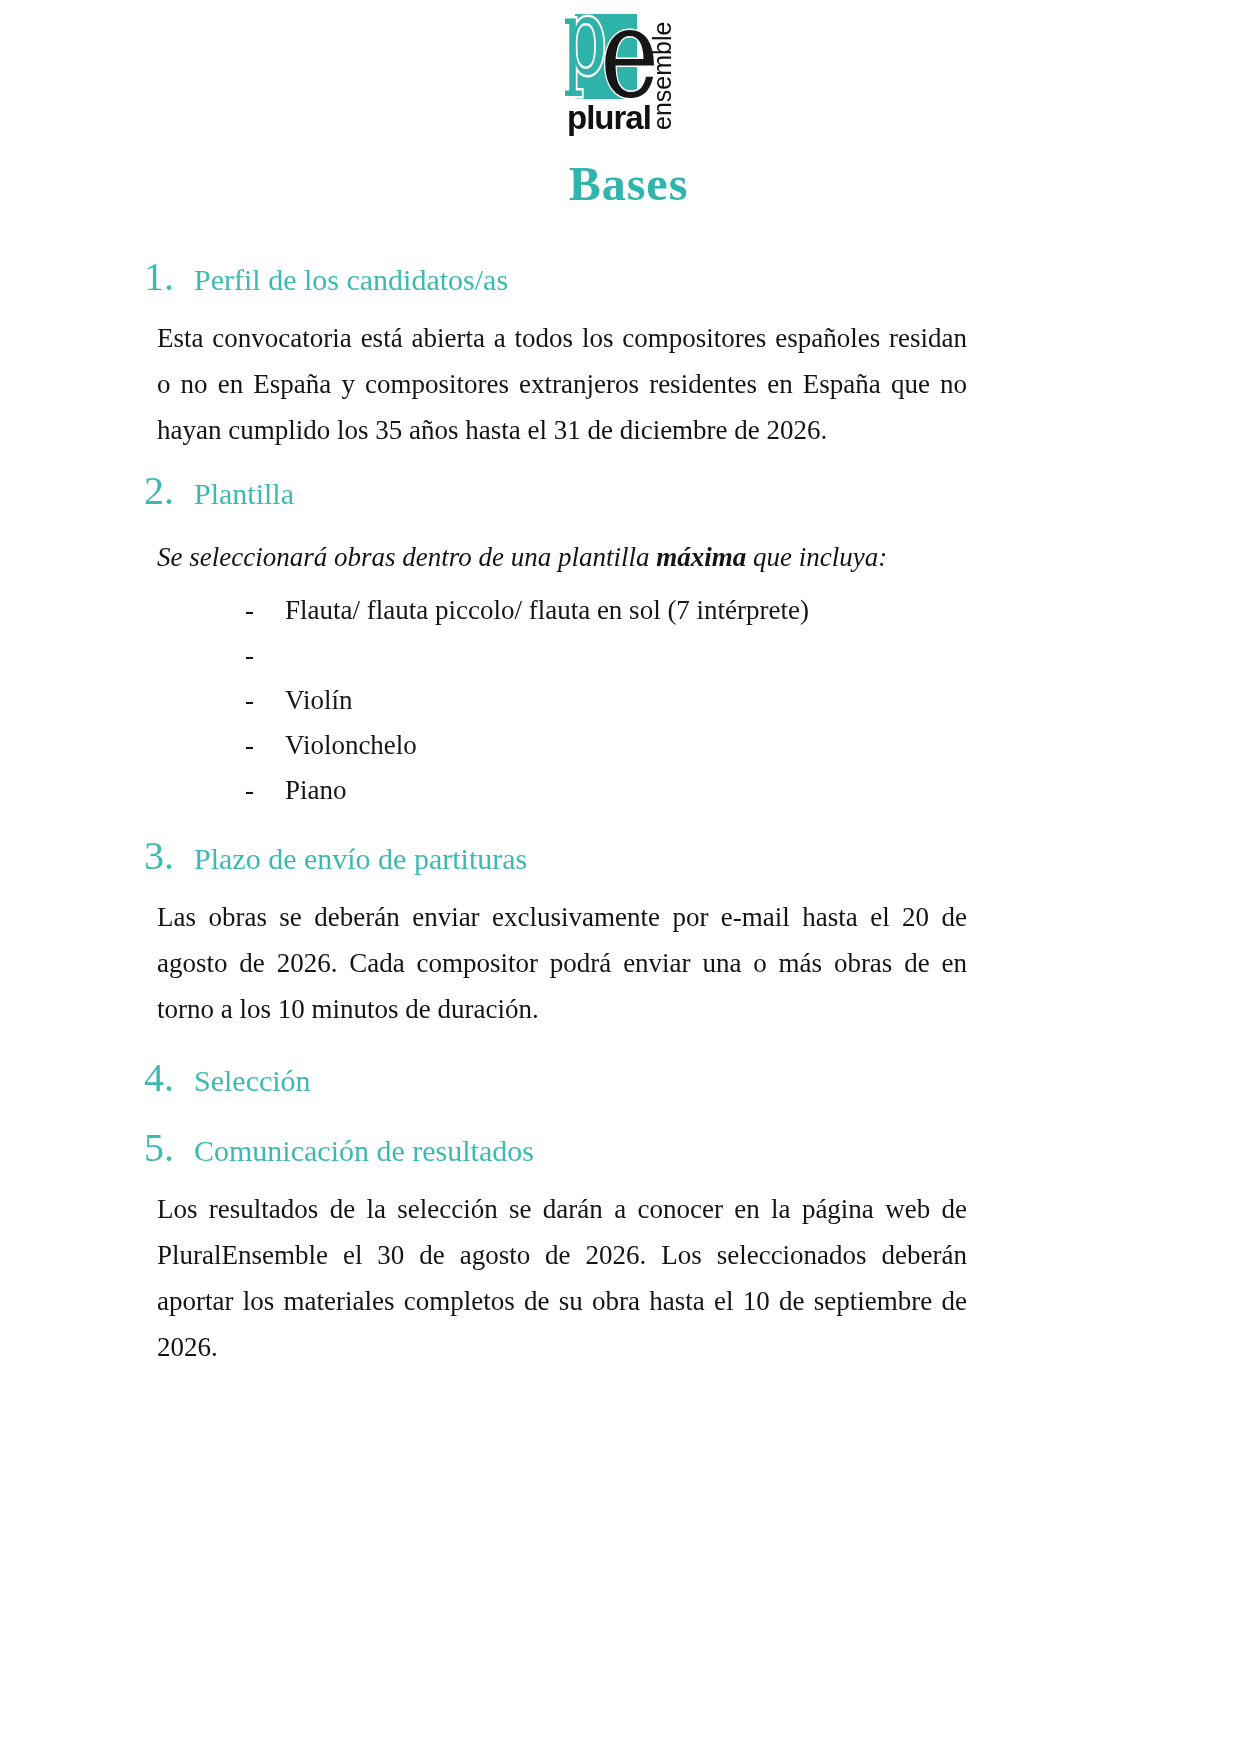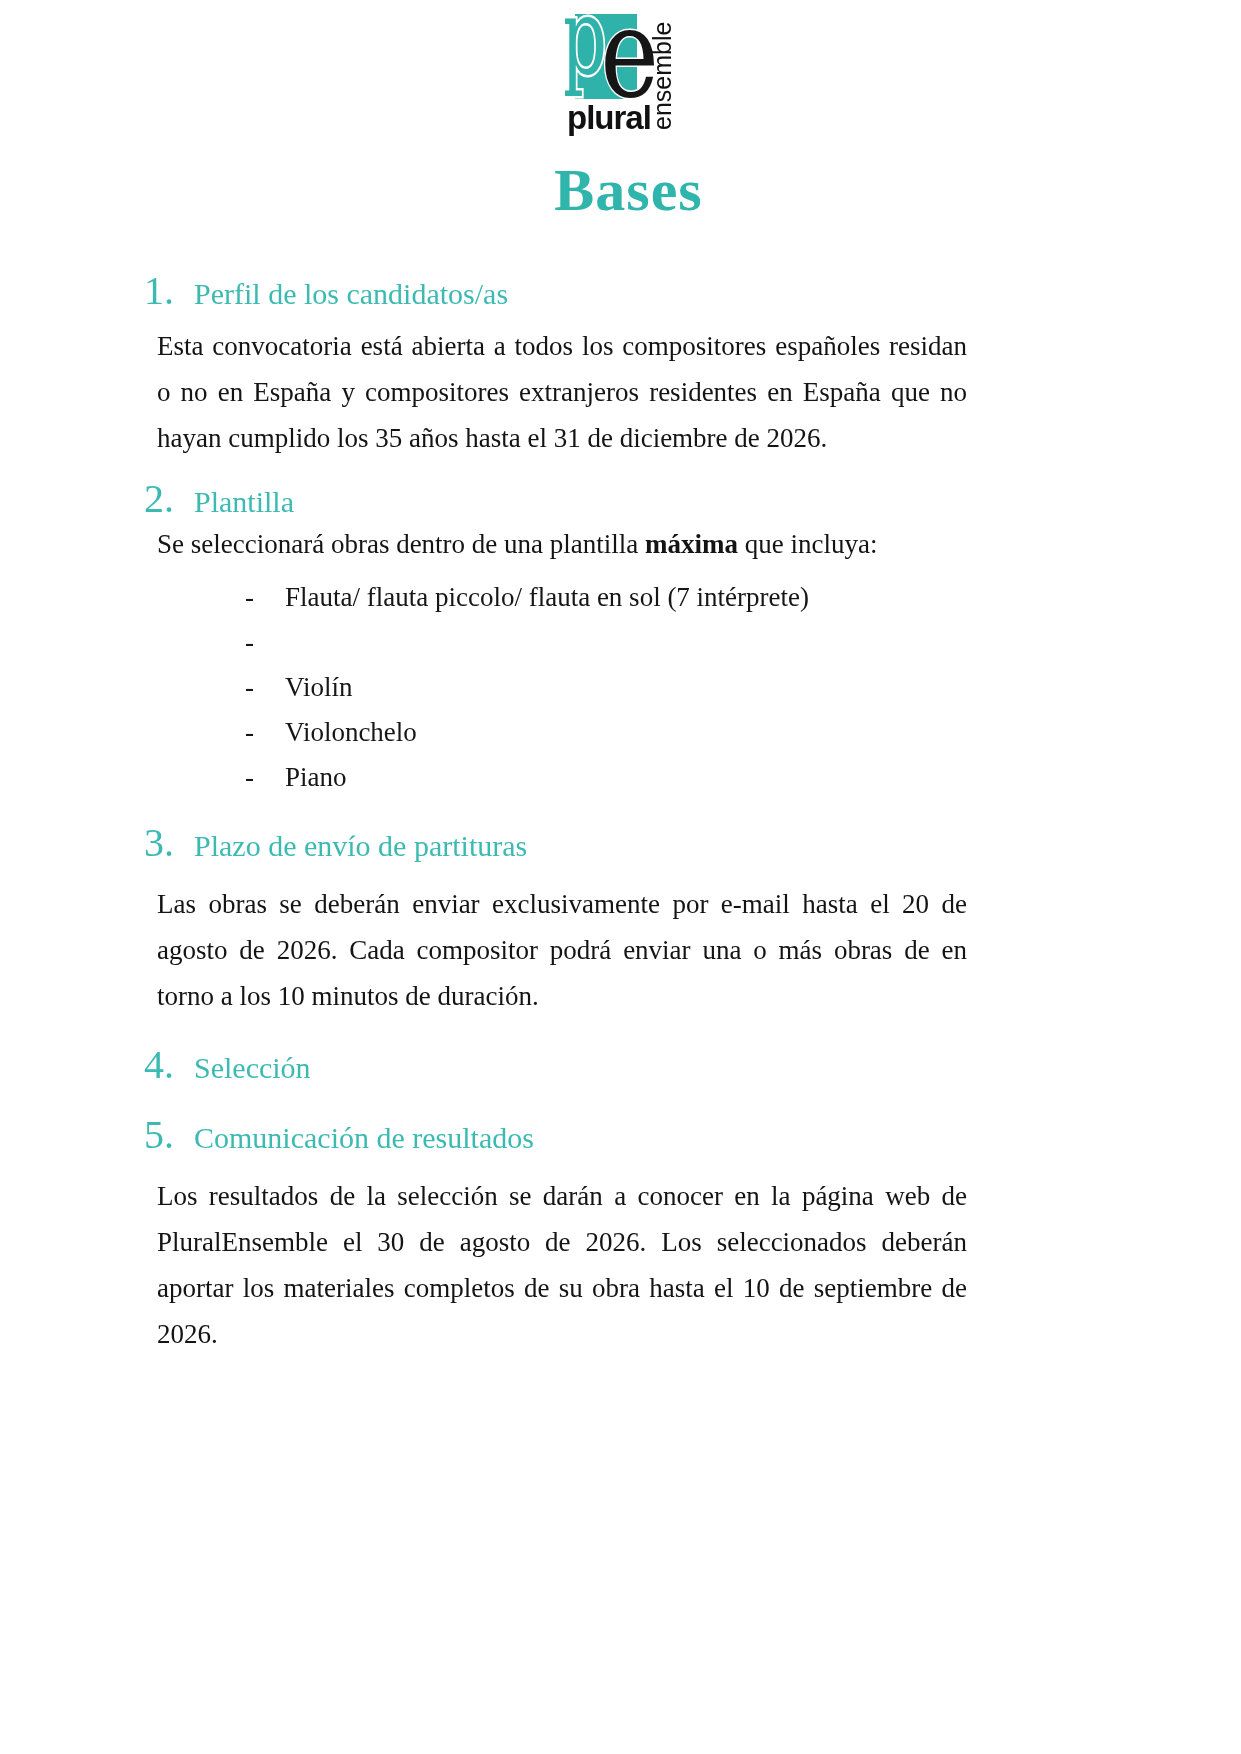--- a/index.html
+++ b/index.html
@@ -10,21 +10,21 @@
     font-family:"Liberation Serif", serif;
     color:#161616;
     overflow:hidden;
   }
   
   .logo{width:112px;height:136px;margin:8px auto 0;}
   
   .doc-title{
     margin-top:12px;
     text-align:center;
-    font-size:60px;
+    font-size:48px;
     font-weight:bold;
     letter-spacing:1px;
     color:#2fb5ac;
     padding-left:16px;
   }
   
   .content{margin-left:157px;width:810px;}
   .sec-head{
     display:flex;align-items:baseline;
     margin-left:-13px;
@@ -38,23 +38,23 @@
     font-size:27px;
     line-height:46px;
     text-align:justify;
     color:#141414;
   }
   .mt-sec1{margin-top:44px;}
   .mt-sec{margin-top:16px;}
   .mt-sec3{margin-top:21px;}
   .mt-sec4{margin-top:24px;}
   .mt-sec5{margin-top:26px;}
-  .body-tight{margin-top:10px;}
+  .body-tight{margin-top:16px;}
   .body-gap{margin-top:16px;}
-  .intro{}
+  .intro{margin-top:21px;font-style:italic;}
   .plist{margin-top:8px;}
   .pitem{display:flex;font-size:27px;line-height:45px;}
   .pitem .dash{margin-left:88px;width:40px;}
   b{font-weight:bold;}
 </style>
 </head>
 <body>
 
 <div class="page">
 

